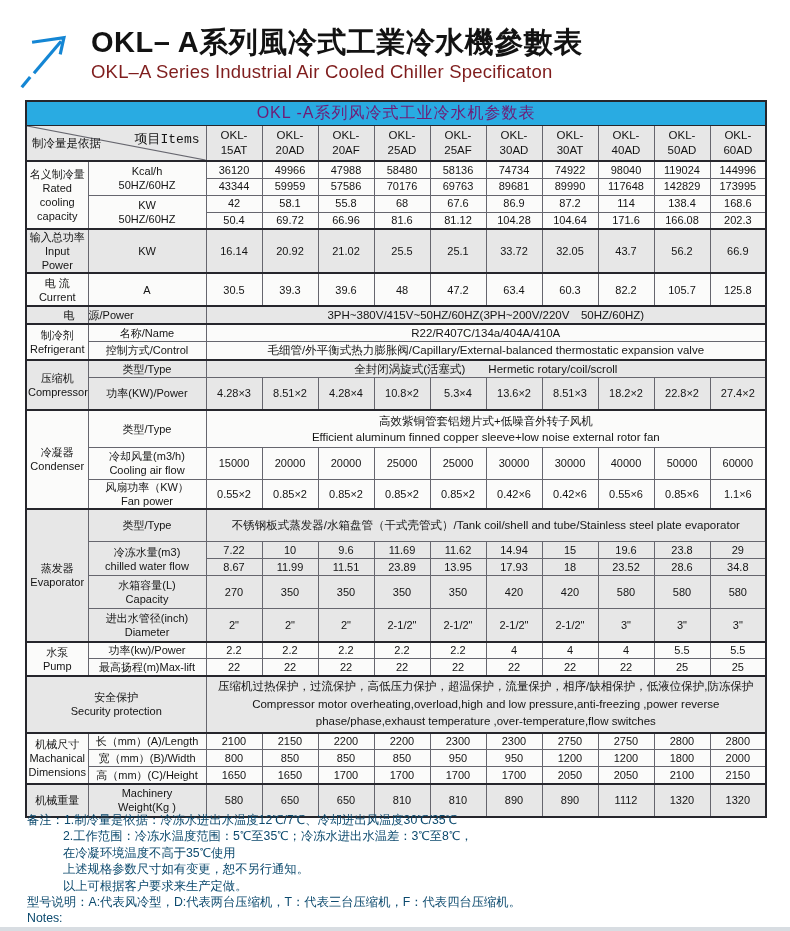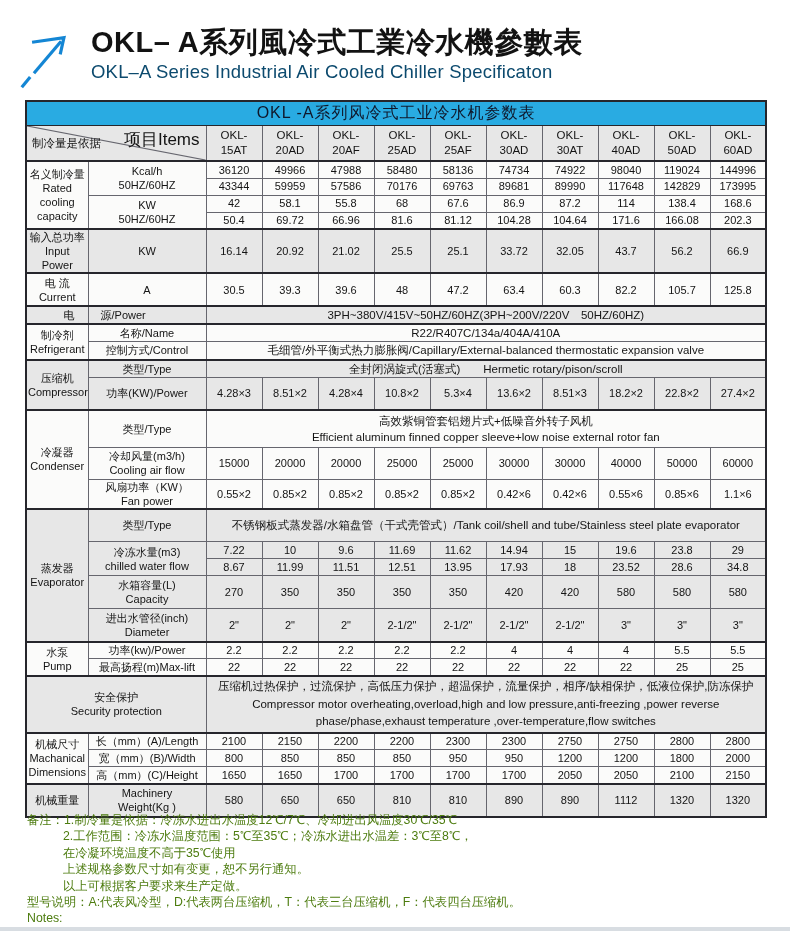--- a/index.html
+++ b/index.html
@@ -2,42 +2,42 @@
 <html><head>
 <meta charset="utf-8">
 <style>
   html,body{margin:0;padding:0;background:#ffffff;}
   .page{position:relative;width:790px;height:931px;background:#ffffff;overflow:hidden;
         font-family:"Liberation Sans",sans-serif;color:#1c1c1c;}
   
   .hdr{position:absolute;top:26px;left:18px;display:flex;align-items:flex-start;gap:13px;}
   .logo{width:60px;height:64px;flex:0 0 auto;margin-top:3px;}
   .titles h1{margin:0;font-size:29px;font-weight:700;color:#121212;line-height:1.12;letter-spacing:.5px;}
-  .titles h2{margin:3px 0 0;font-size:18.5px;font-weight:400;color:#0c4a6e;letter-spacing:.2px;}
+  .titles h2{margin:3px 0 0;font-size:18.5px;font-weight:400;color:#7f1d1d;letter-spacing:.2px;}
   
   table.spec{position:absolute;top:100px;left:25px;width:740px;border-collapse:collapse;
              table-layout:fixed;font-size:11px;color:#141414;border:2px solid #26262c;}
   .spec th,.spec td{border:1px solid #66666e;padding:0 1px;text-align:center;vertical-align:middle;
                     line-height:1.28;background:#fbfbfa;font-weight:400;overflow:hidden;}
-  .spec th.cap{background:#29abe2;color:#0f172a;font-size:16px;font-weight:500;height:23px;
+  .spec th.cap{background:#29abe2;color:#701a75;font-size:16px;font-weight:500;height:23px;
                letter-spacing:1px;border-color:#26262c;}
   .spec tr.mrow th{background:#e7e7e7;height:34px;font-size:11.5px;border-bottom:2px solid #26262c;}
   .spec th.corner{position:relative;padding:0;}
   .corner svg{position:absolute;left:0;top:0;width:100%;height:100%;}
   .corner .cl{position:absolute;left:5px;top:50%;transform:translateY(-50%);font-size:11.5px;}
-  .corner .cr{position:absolute;right:6px;top:42%;transform:translateY(-50%);font-size:17px;}
+  .corner .cr{position:absolute;right:6px;top:42%;transform:translateY(-50%);font-size:13px;font-family:Liberation Mono, monospace;}
   .spec tr.g td{background:#e7e7e7;}
   .spec tr.s td{border-top:2px solid #26262c;}
   .spec td.lab{font-size:11px;}
   .spec td.merge{font-size:11.5px;line-height:1.4;}
   .spec td.sec{line-height:1.5;}
   .spec td.pr{text-align:right;padding-right:13px;}
-  .spec td.al{text-align:left;padding-left:12px;}
+  .spec td.al{text-align:left;padding-left:0;}
   
-  .notes{position:absolute;left:27px;top:812px;width:740px;font-size:12.3px;color:#4d7c0f;}
+  .notes{position:absolute;left:27px;top:812px;width:740px;font-size:12.3px;color:#0c4a6e;}
   .notes p{margin:0;line-height:16.4px;}
   .notes p.ind{padding-left:36px;}
   .bottom-strip{position:absolute;left:0;bottom:0;width:790px;height:4px;background:#d8dde2;}
 </style>
 </head>
 <body>
 
 <div class="page">
 
   <div class="hdr">
@@ -174,21 +174,21 @@
           <td class="item">名称/Name</td>
           <td colspan="10" class="merge">R22/R407C/134a/404A/410A</td>
         </tr>
         <tr class="" style="height: 16px;">
           <td class="item">控制方式/Control</td>
           <td colspan="10" class="merge">毛细管/外平衡式热力膨胀阀/Capillary/External-balanced thermostatic expansion valve</td>
         </tr>
         <tr class="s g" style="height: 16px;">
           <td rowspan="2" class="lab">压缩机<br>Compressor</td>
           <td class="item">类型/Type</td>
-          <td colspan="10" class="merge">全封闭涡旋式(活塞式)　　Hermetic rotary/pison/scroll</td>
+          <td colspan="10" class="merge">全封闭涡旋式(活塞式)　　Hermetic rotary/coil/scroll</td>
         </tr>
         <tr class="g" style="height: 33px;">
           <td class="item">功率(KW)/Power</td>
           <td>4.28×3</td>
           <td>8.51×2</td>
           <td>4.28×4</td>
           <td>10.8×2</td>
           <td>5.3×4</td>
           <td>13.6×2</td>
           <td>8.51×3</td>
@@ -242,21 +242,21 @@
           <td>14.94</td>
           <td>15</td>
           <td>19.6</td>
           <td>23.8</td>
           <td>29</td>
         </tr>
         <tr class="g" style="height: 17px;">
           <td>8.67</td>
           <td>11.99</td>
           <td>11.51</td>
-          <td>12.51</td>
+          <td>23.89</td>
           <td>13.95</td>
           <td>17.93</td>
           <td>18</td>
           <td>23.52</td>
           <td>28.6</td>
           <td>34.8</td>
         </tr>
         <tr class="g" style="height: 33px;">
           <td class="item">水箱容量(L)<br>Capacity</td>
           <td>270</td>

